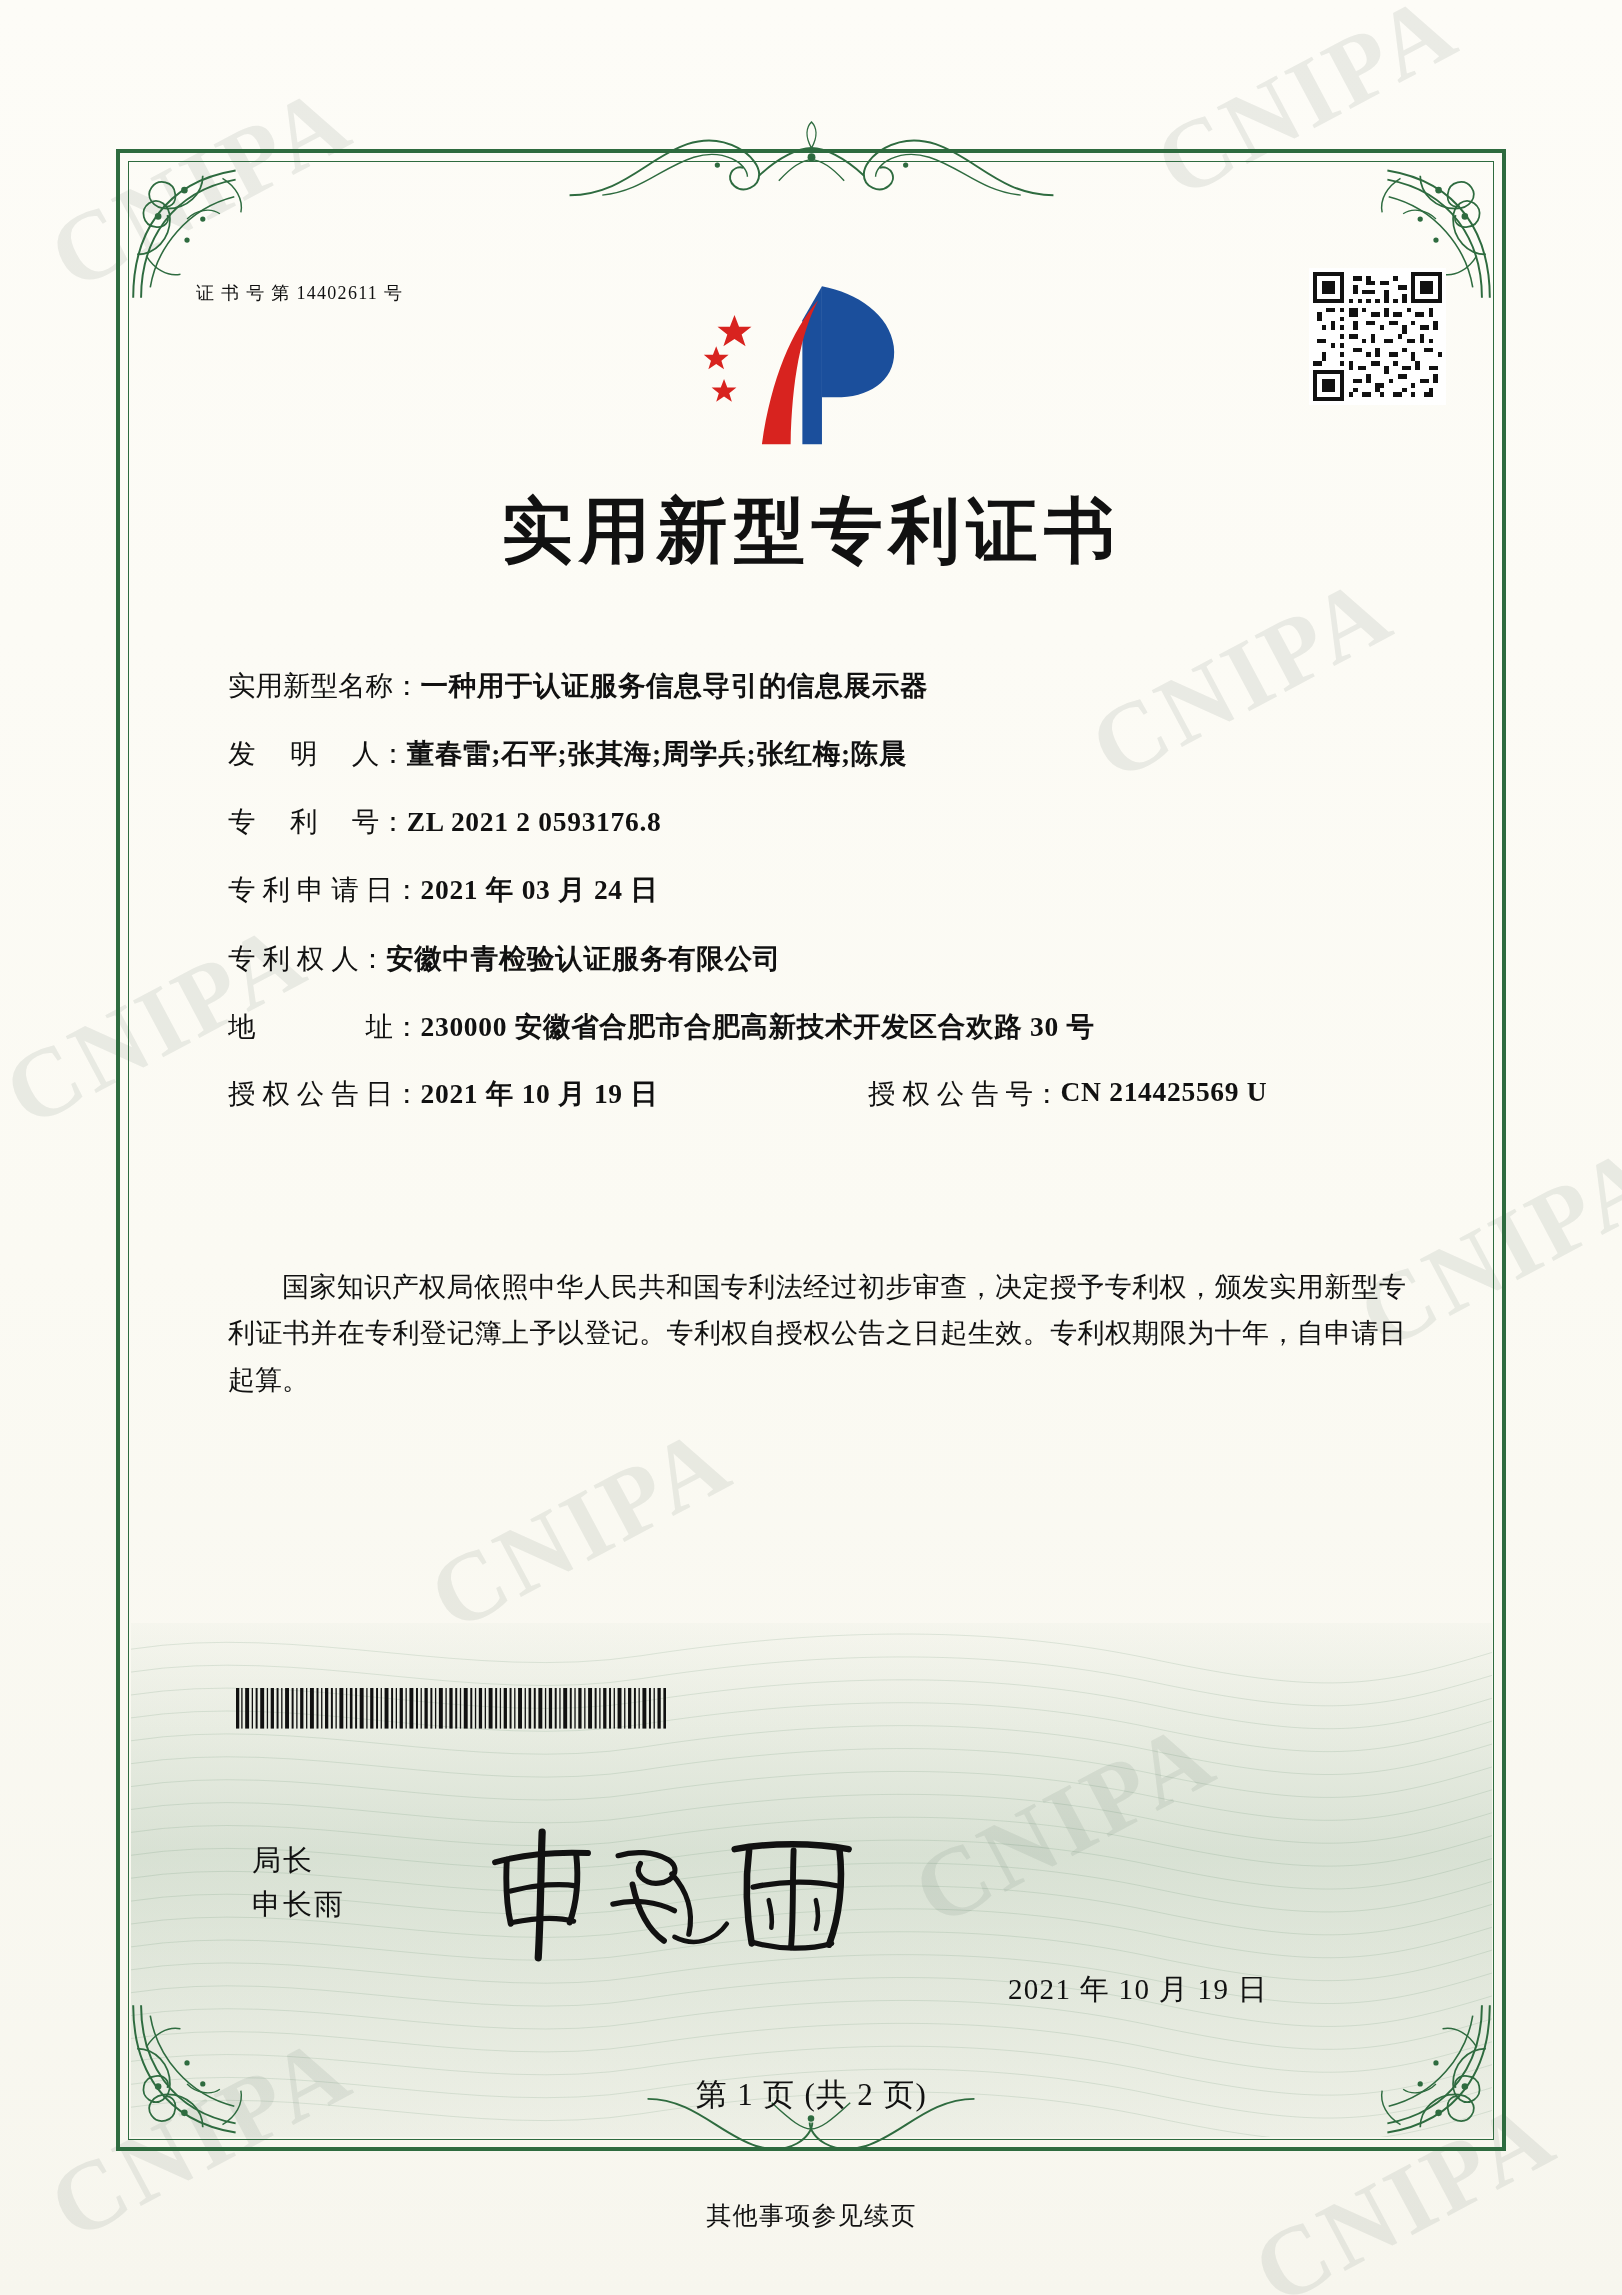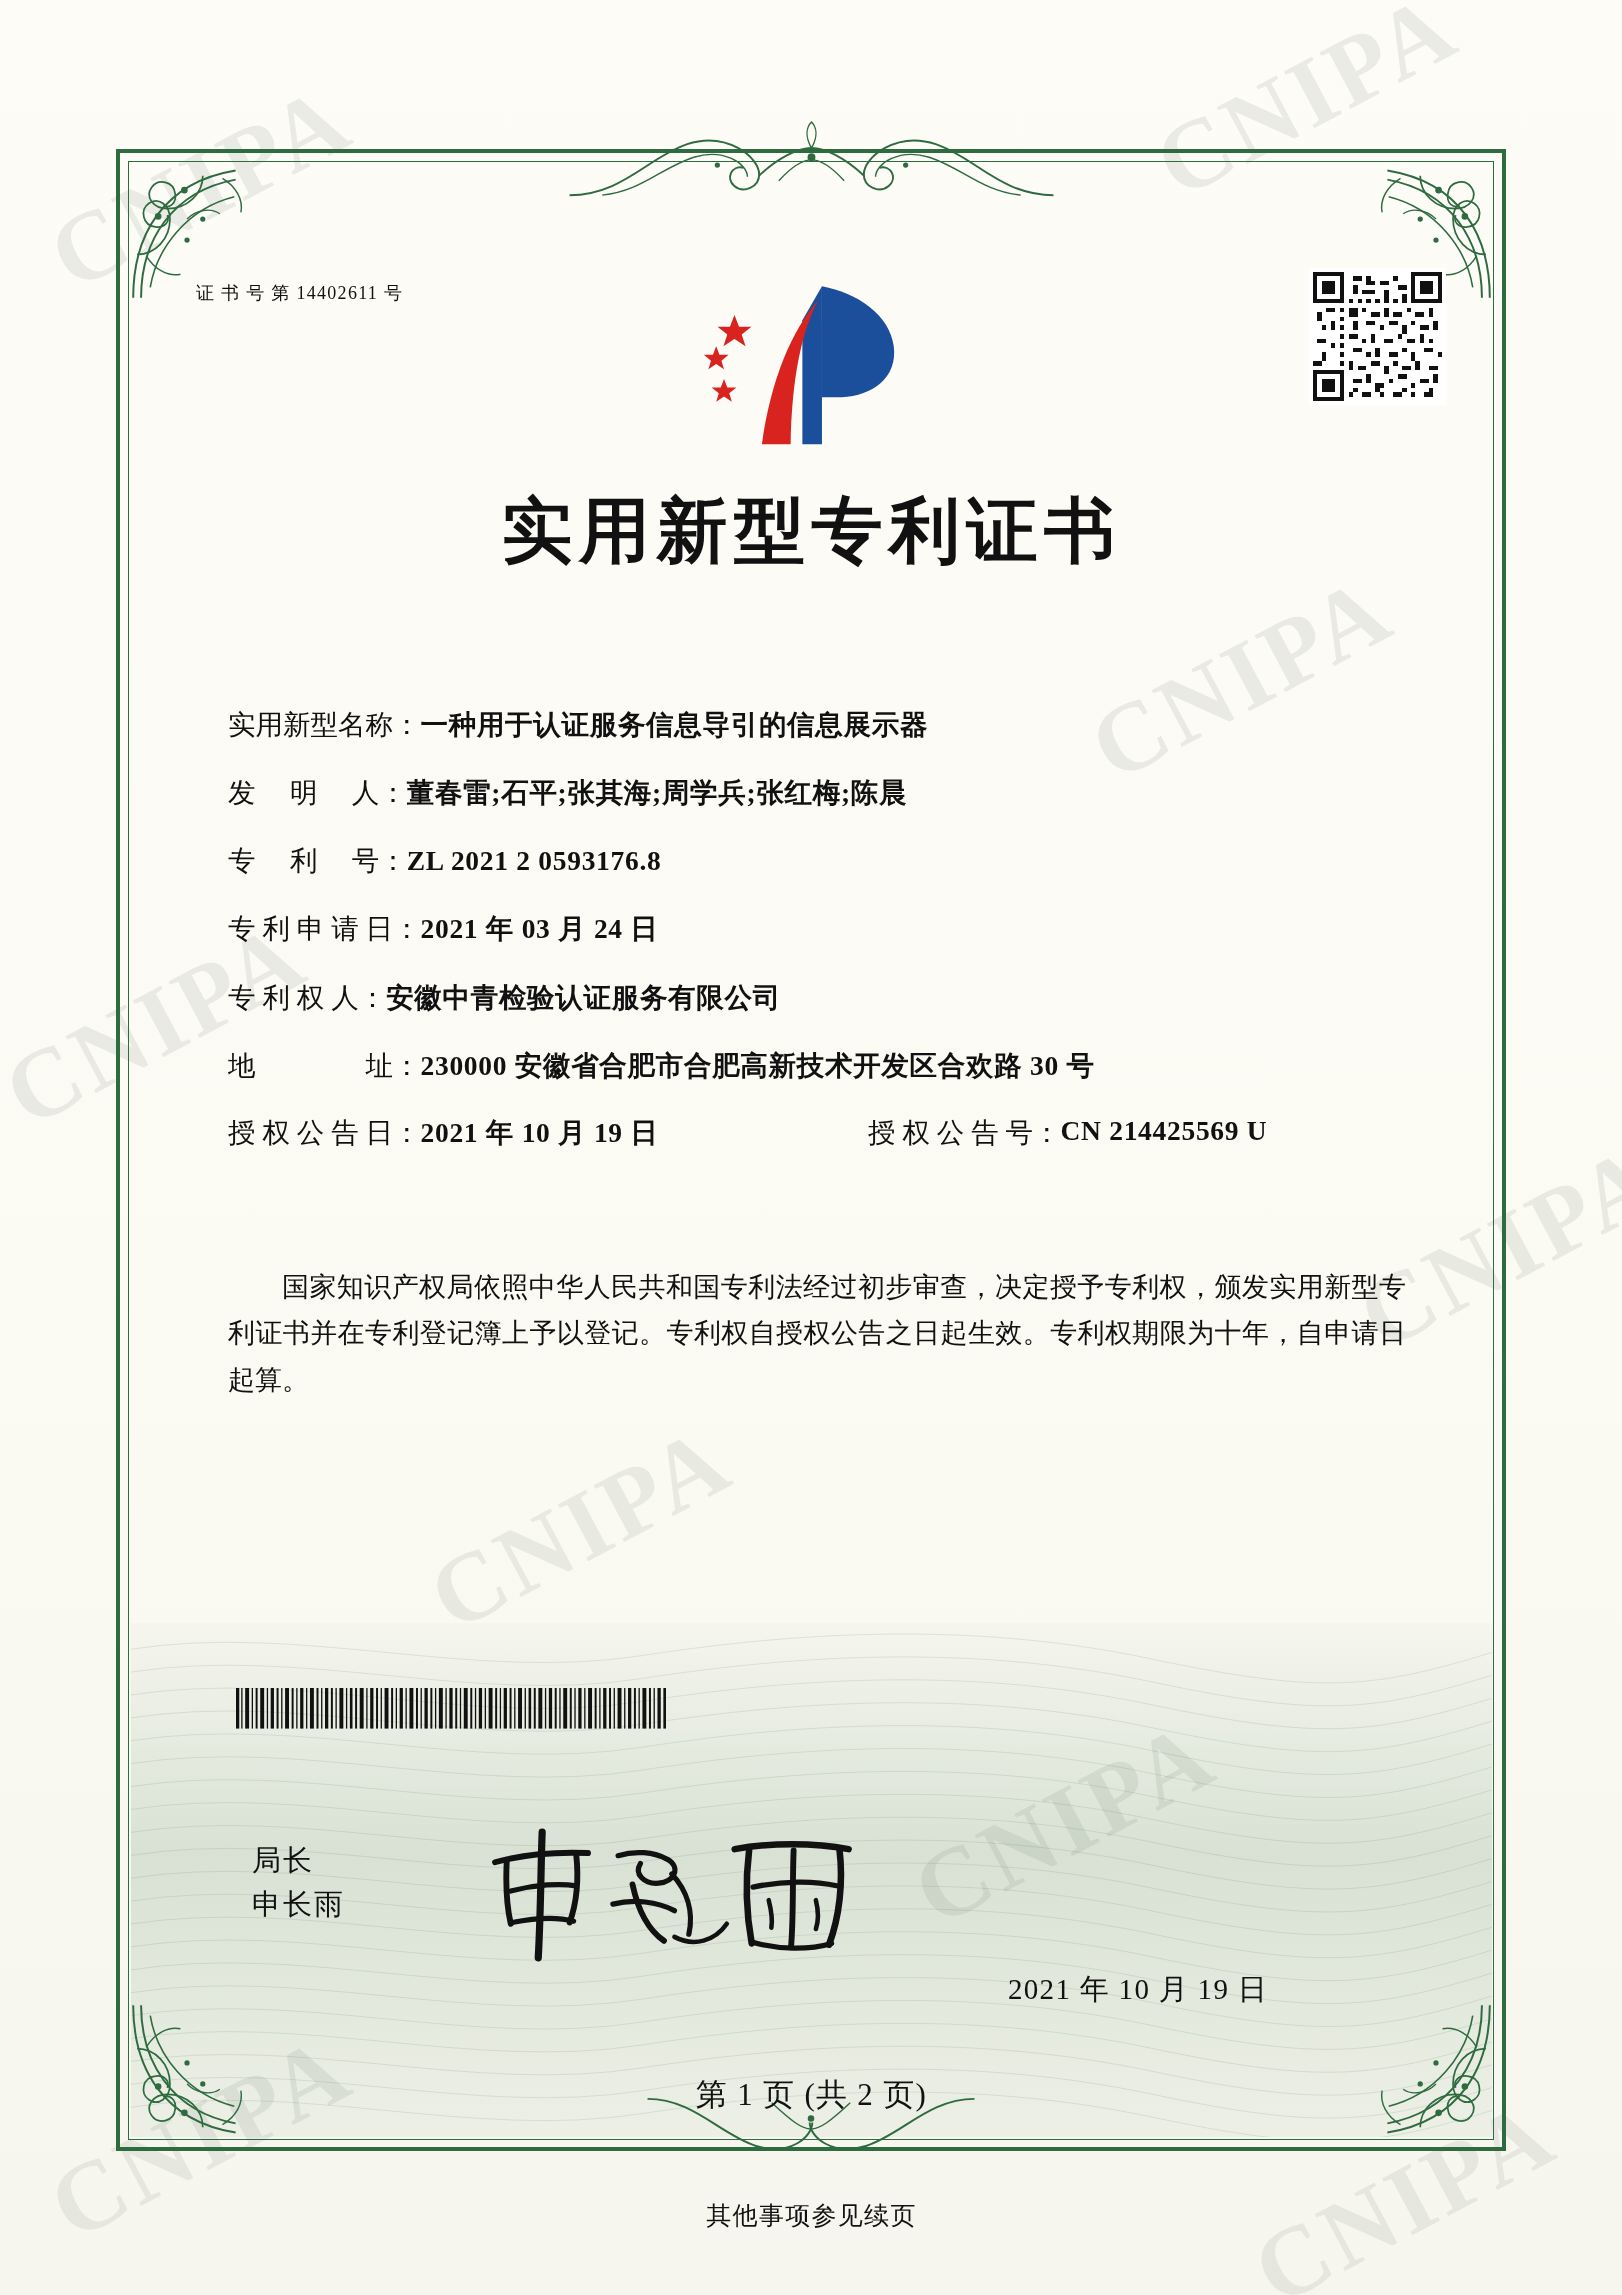--- a/index.html
+++ b/index.html
@@ -139,21 +139,21 @@
     font-size: 71px;
     font-weight: bold;
     letter-spacing: 6.5px;
     color: #111;
     font-family: "Liberation Serif", "DejaVu Serif", serif;
   }
 
   .fields {
     position: absolute;
     left: 228px;
-    top: 706px;
+    top: 667px;
     width: 1171px;
   }
   .field-row {
     display: flex;
     align-items: baseline;
     margin-bottom: 31px;
     font-size: 27.5px;
     color: #111;
     line-height: 1.35;
   }

